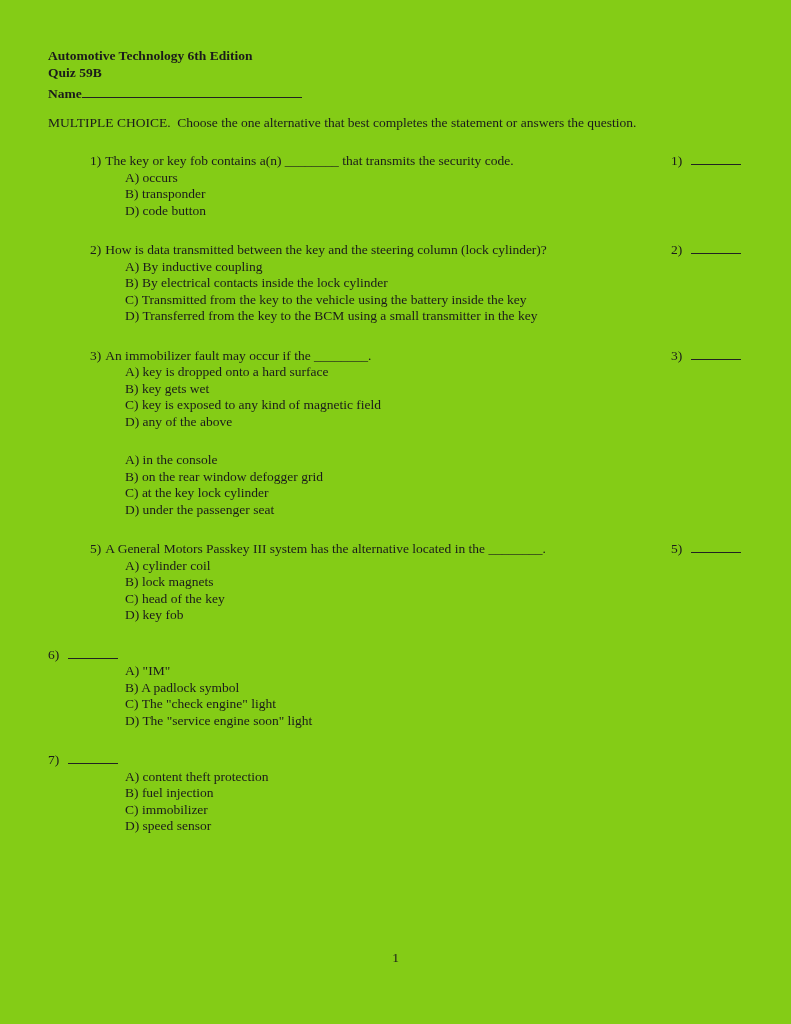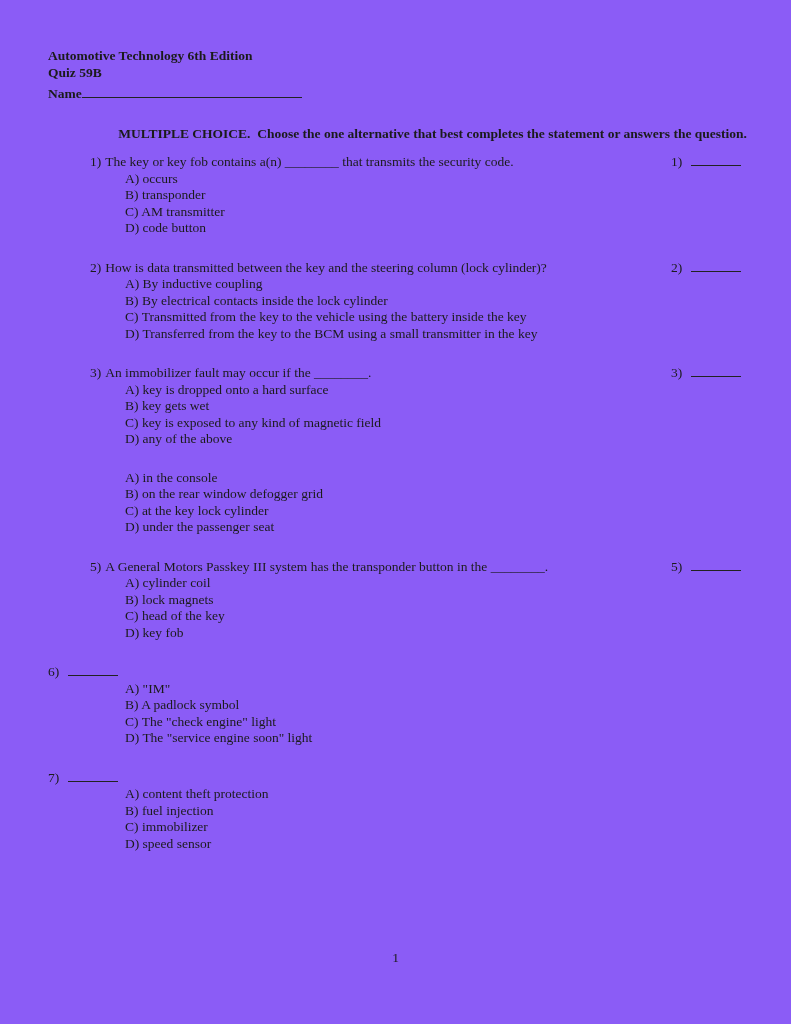--- a/index.html
+++ b/index.html
@@ -2,43 +2,42 @@
 <html><head>
 <meta charset="utf-8">
 <style>
   html, body { margin: 0; padding: 0; background: #ffffff; }
   .page {
     position: relative;
     width: 791px;
     height: 1024px;
     box-sizing: border-box;
     padding: 48px 44px 0 48px;
-    background: #8b5cf6;
+    background: #84cc16;
     color: #1b1b1b;
     font-family: "Liberation Serif", "DejaVu Serif", serif;
     font-size: 13.5px;
     line-height: 16.5px;
     overflow: hidden;
   }
   .doc-header { font-weight: bold; }
   .doc-header div { white-space: pre; }
   .name-row { margin-top: 3px; font-weight: bold; }
   .name-line {
     display: inline-block;
     width: 220px;
     height: 13px;
     border-bottom: 1px solid #222;
   }
   .instructions {
-    margin-top: 23px;
-    font-weight: bold;
+    margin-top: 12px;
+    font-weight: normal;
     white-space: pre-wrap;
-    text-align: right;
   }
-  .questions { margin-top: 11px; }
+  .questions { margin-top: 21px; }
   .q-block { margin-bottom: 22px; }
   .q-row { display: flex; align-items: baseline; }
   .q-main { flex: 1 1 auto; padding-left: 42px; }
   .q-num { margin-right: 4px; }
   .q-ans {
     flex: 0 0 76px;
     width: 76px;
     white-space: nowrap;
   }
   .q-ans-blank {
@@ -77,21 +76,20 @@
   <div class="questions">
 
     <div class="q-block">
       <div class="q-row">
         <div class="q-main"><span class="q-num">1)</span><span>The key or key fob contains a(n) ________ that transmits the security code.</span></div>
         <div class="q-ans"><span>1)</span><span class="q-ans-blank"></span></div>
       </div>
       <div class="q-options">
         <div class="q-option">A) occurs</div>
         <div class="q-option">B) transponder</div>
-        <div class="q-option">C) AM transmitter</div>
         <div class="q-option">D) code button</div>
       </div>
     </div>
 
     <div class="q-block">
       <div class="q-row">
         <div class="q-main"><span class="q-num">2)</span><span>How is data transmitted between the key and the steering column (lock cylinder)?</span></div>
         <div class="q-ans"><span>2)</span><span class="q-ans-blank"></span></div>
       </div>
       <div class="q-options">
@@ -119,21 +117,21 @@
       <div class="q-options">
         <div class="q-option">A) in the console</div>
         <div class="q-option">B) on the rear window defogger grid</div>
         <div class="q-option">C) at the key lock cylinder</div>
         <div class="q-option">D) under the passenger seat</div>
       </div>
     </div>
 
     <div class="q-block">
       <div class="q-row">
-        <div class="q-main"><span class="q-num">5)</span><span>A General Motors Passkey III system has the transponder button in the ________.</span></div>
+        <div class="q-main"><span class="q-num">5)</span><span>A General Motors Passkey III system has the alternative located in the ________.</span></div>
         <div class="q-ans"><span>5)</span><span class="q-ans-blank"></span></div>
       </div>
       <div class="q-options">
         <div class="q-option">A) cylinder coil</div>
         <div class="q-option">B) lock magnets</div>
         <div class="q-option">C) head of the key</div>
         <div class="q-option">D) key fob</div>
       </div>
     </div>
 

